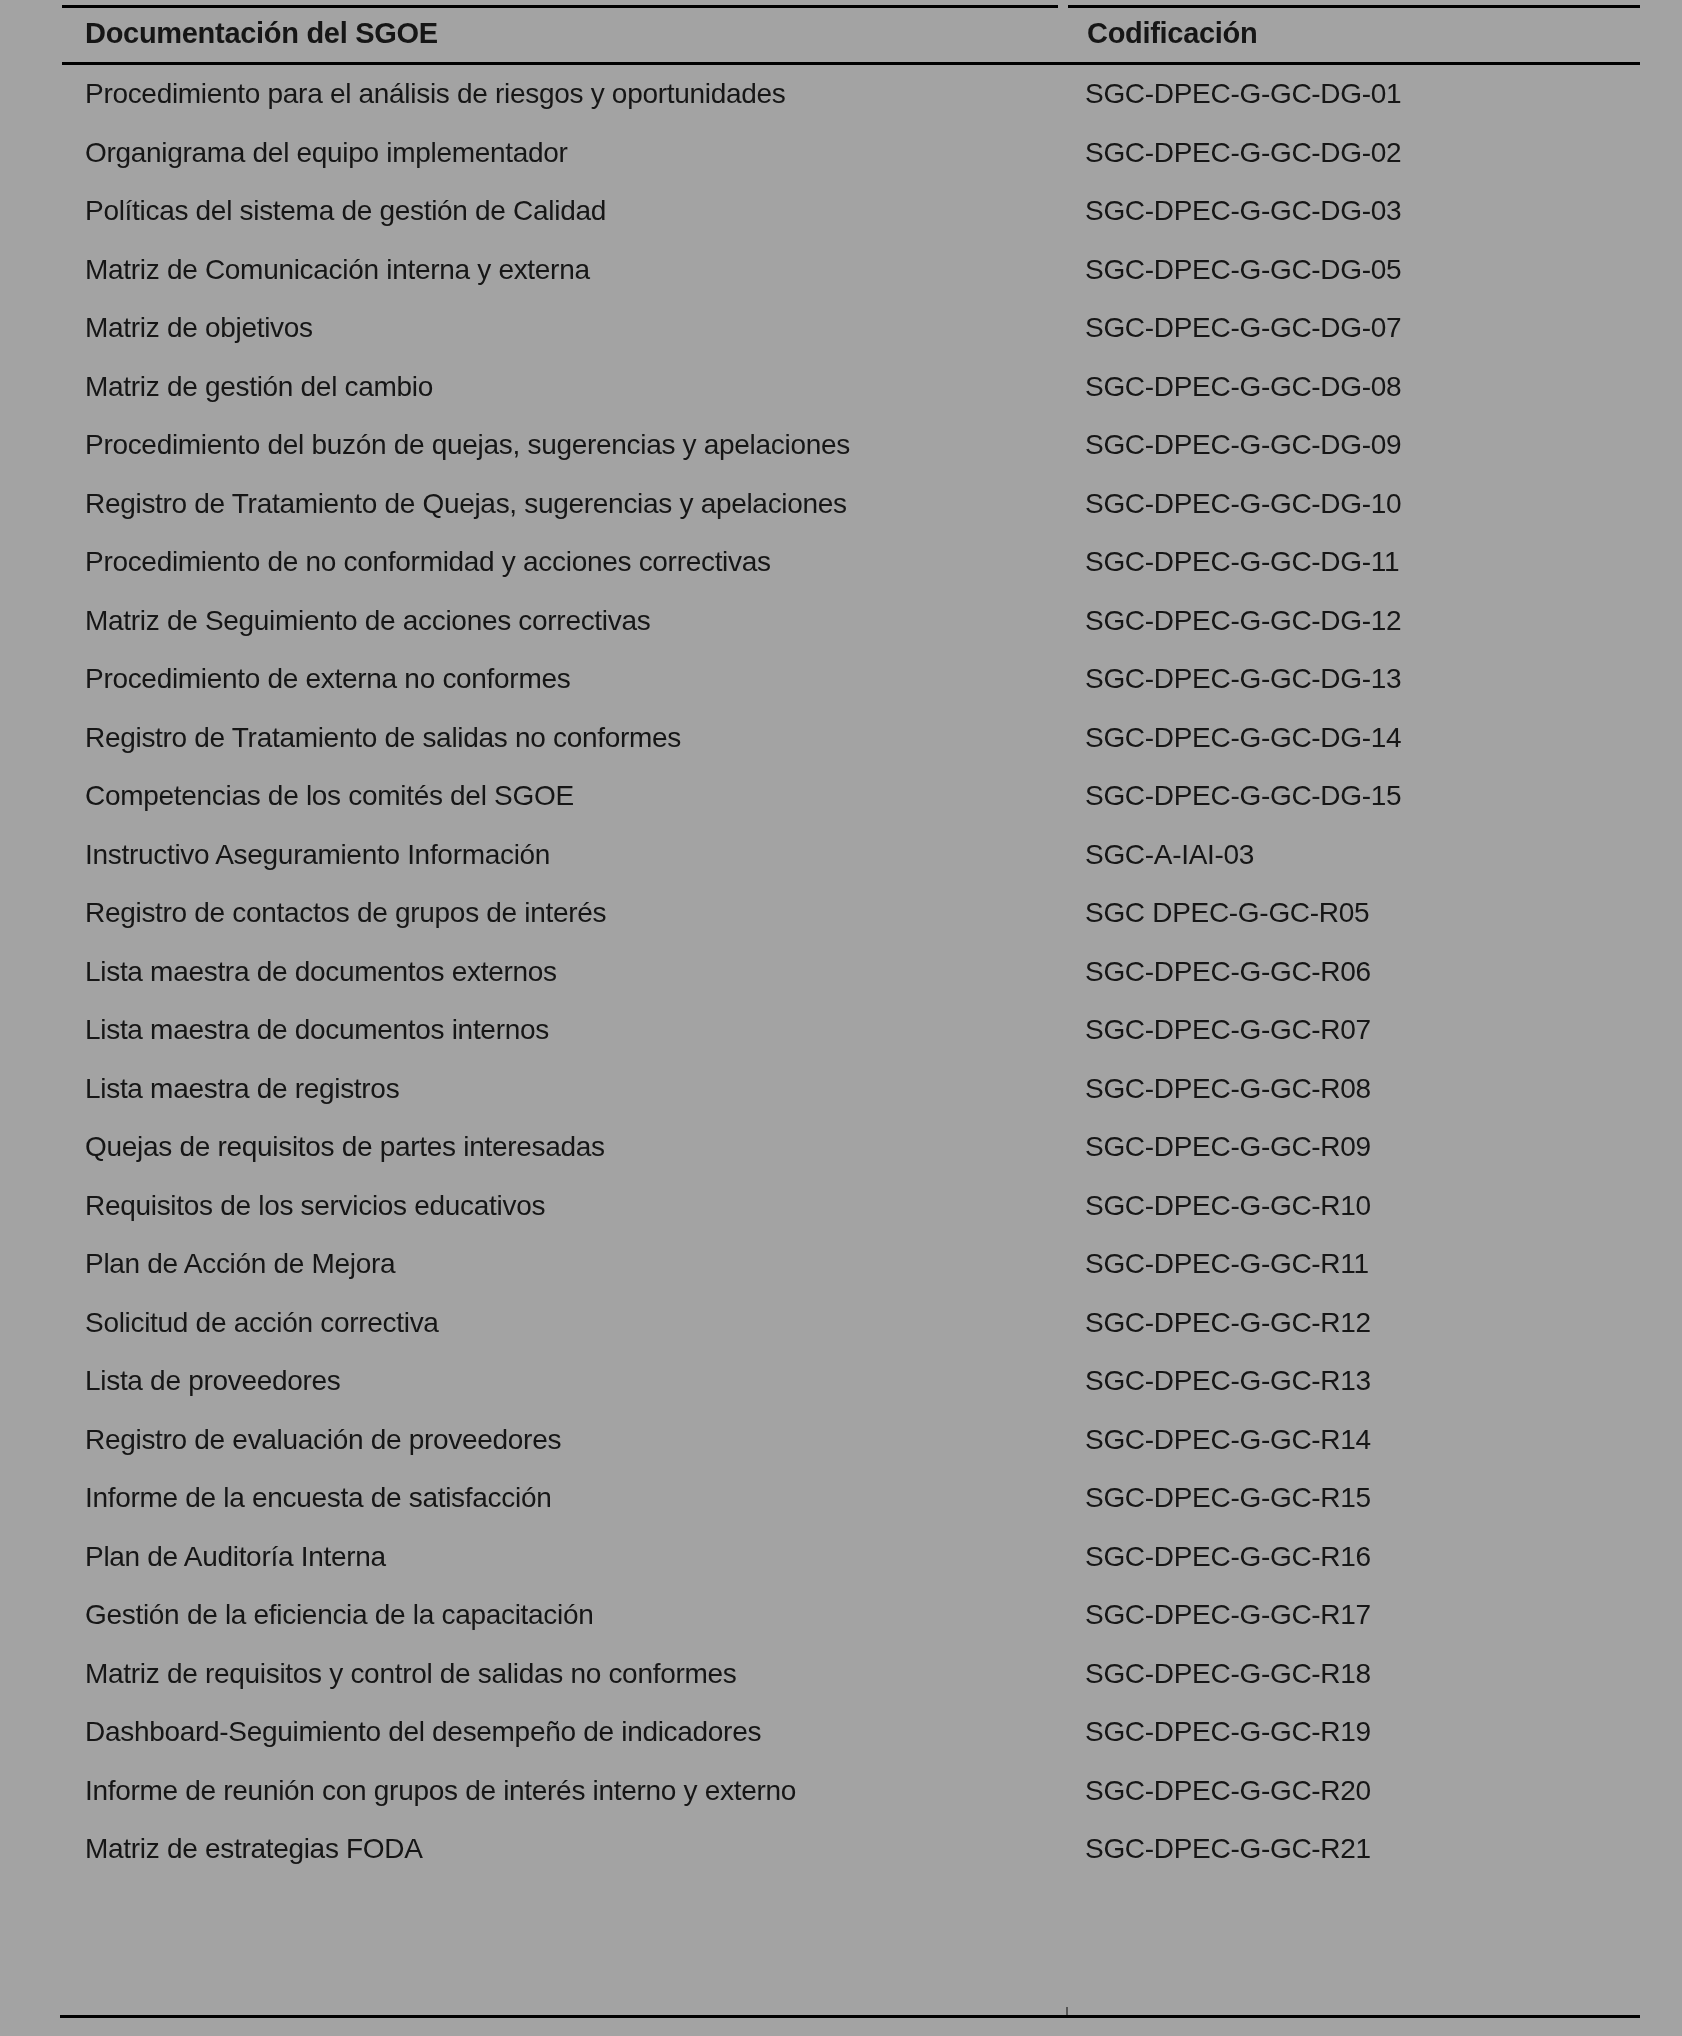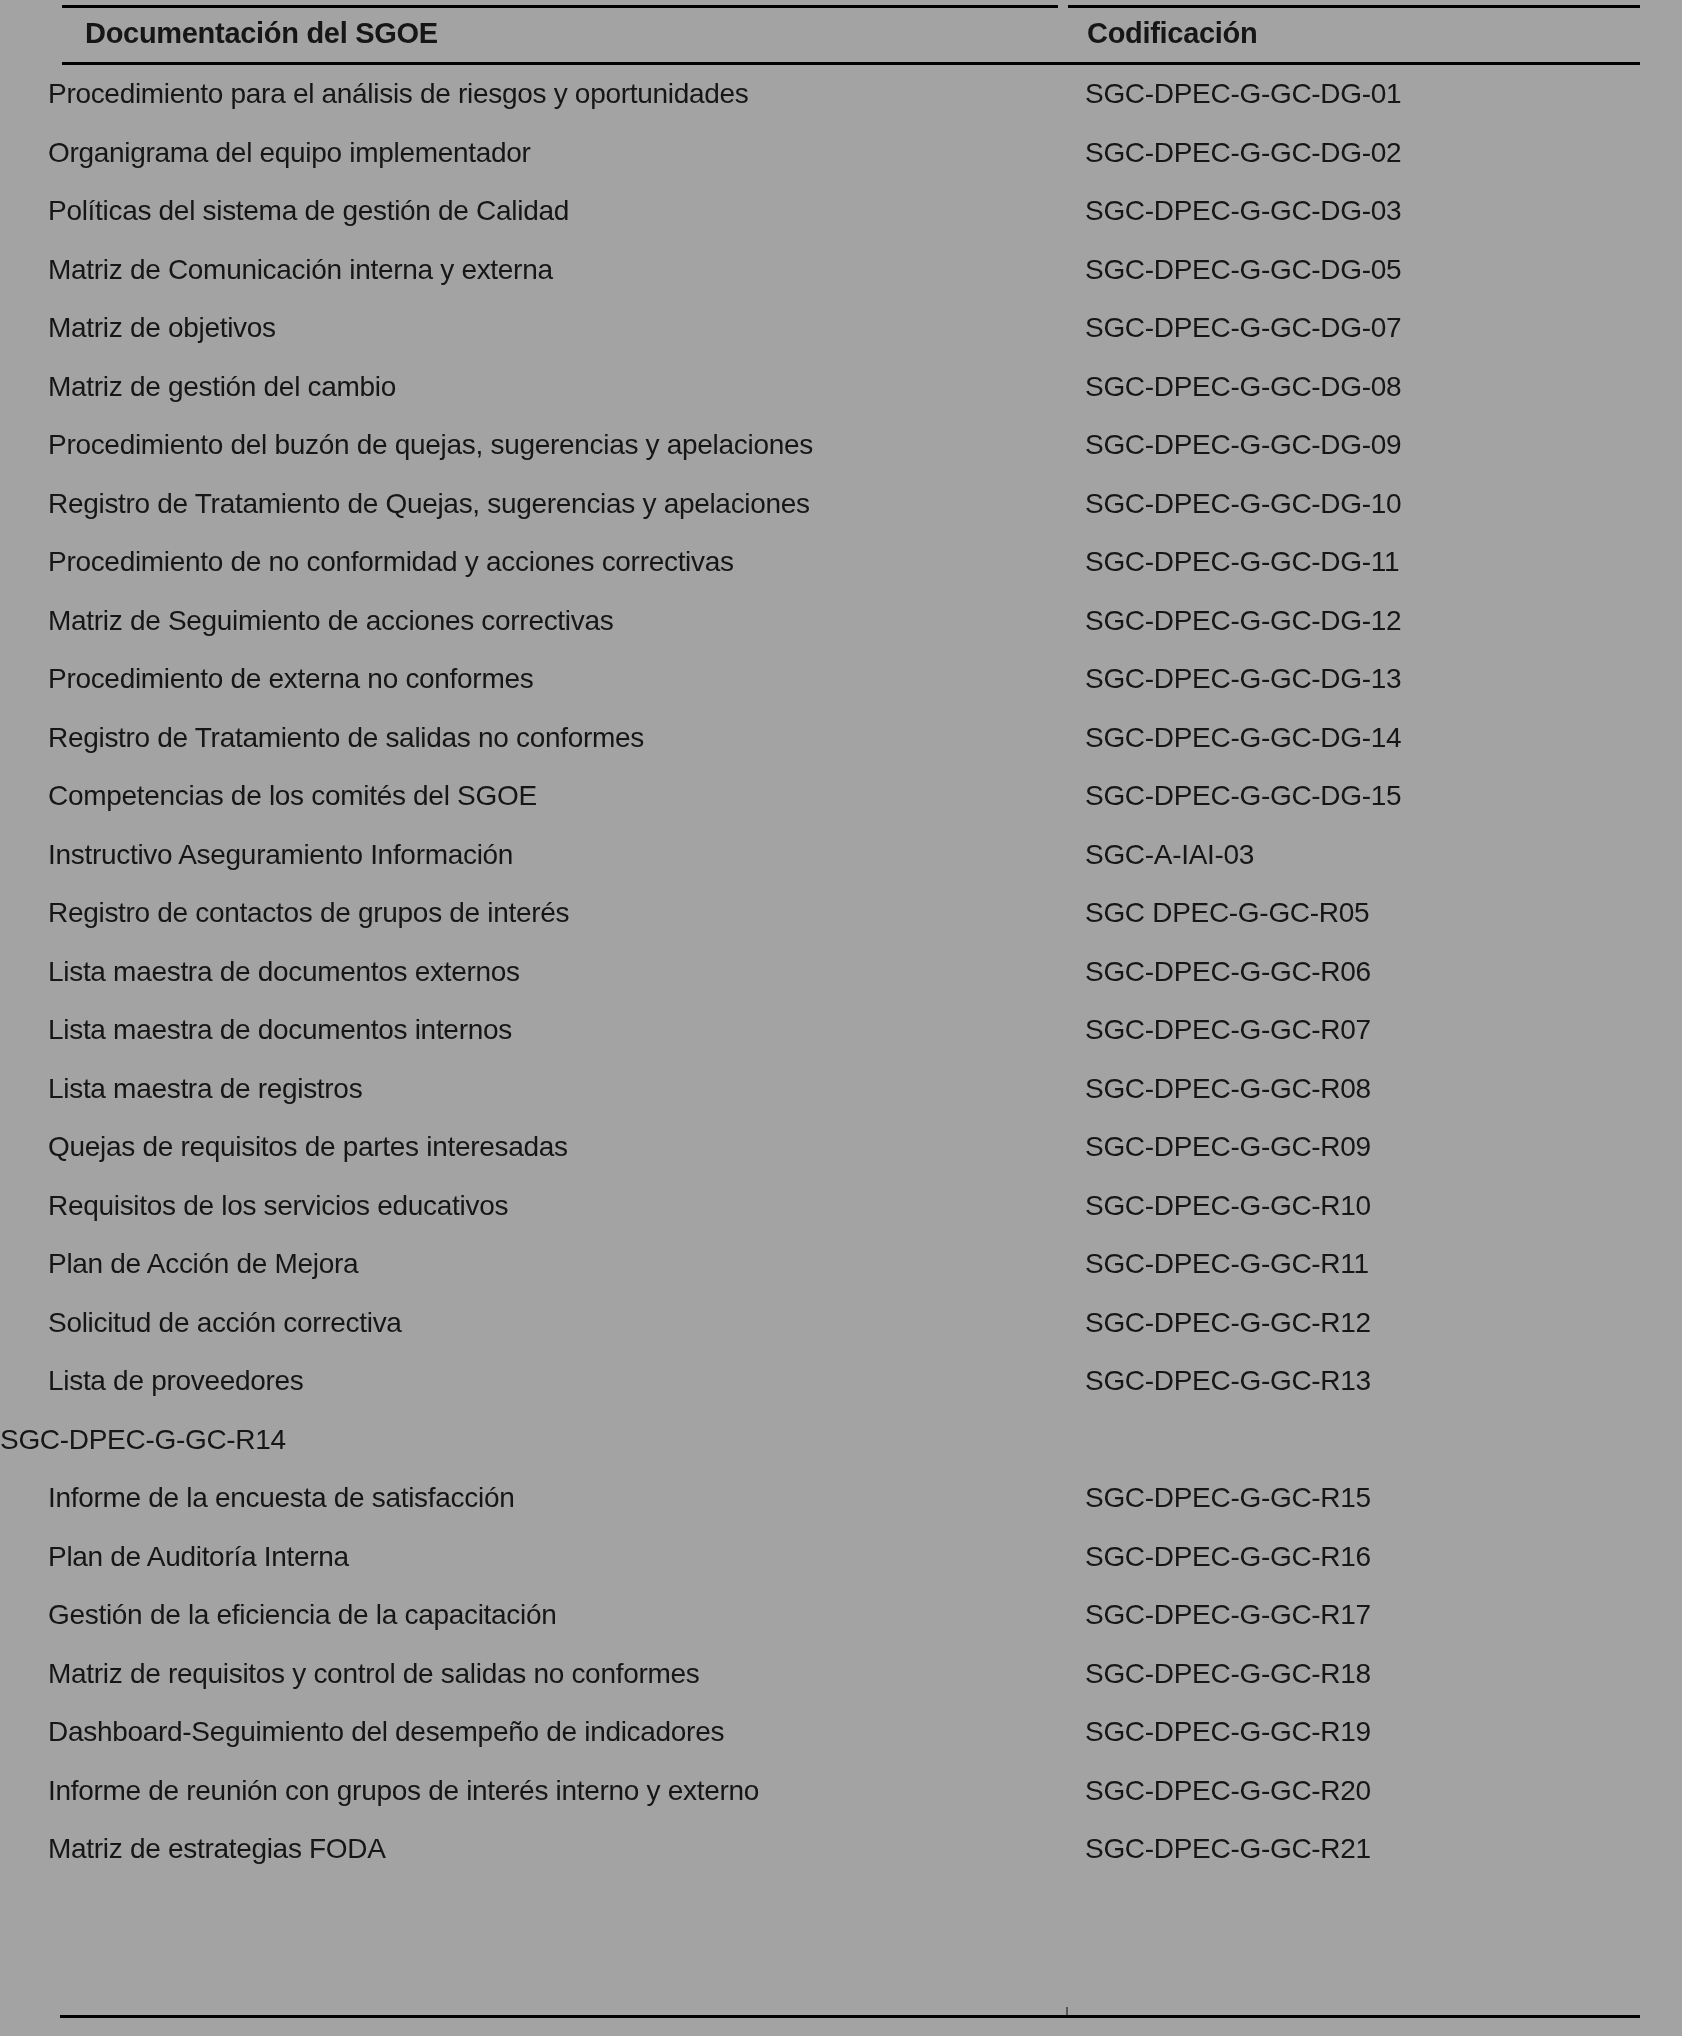--- a/index.html
+++ b/index.html
@@ -33,21 +33,21 @@
 
   .rows { position: absolute; top: 65px; left: 0; width: 100%; }
   .row {
     height: 58.5px;
     display: flex;
     align-items: center;
     font-size: 28px;
     letter-spacing: -0.3px;
   }
   .cell-doc {
-    padding-left: 48px;
+    padding-left: 85px;
     width: 1085px;
     box-sizing: border-box;
     white-space: nowrap;
     overflow: hidden;
   }
   .cell-code { white-space: nowrap; }
 </style>
 </head>
 <body>
 
@@ -150,20 +150,21 @@
       </div>
       <div class="row">
         <div class="cell-doc">Solicitud de acción correctiva</div>
         <div class="cell-code">SGC-DPEC-G-GC-R12</div>
       </div>
       <div class="row">
         <div class="cell-doc">Lista de proveedores</div>
         <div class="cell-code">SGC-DPEC-G-GC-R13</div>
       </div>
       <div class="row">
+        <div class="cell-doc">Registro de evaluación de proveedores</div>
         <div class="cell-code">SGC-DPEC-G-GC-R14</div>
       </div>
       <div class="row">
         <div class="cell-doc">Informe de la encuesta de satisfacción</div>
         <div class="cell-code">SGC-DPEC-G-GC-R15</div>
       </div>
       <div class="row">
         <div class="cell-doc">Plan de Auditoría Interna</div>
         <div class="cell-code">SGC-DPEC-G-GC-R16</div>
       </div>

